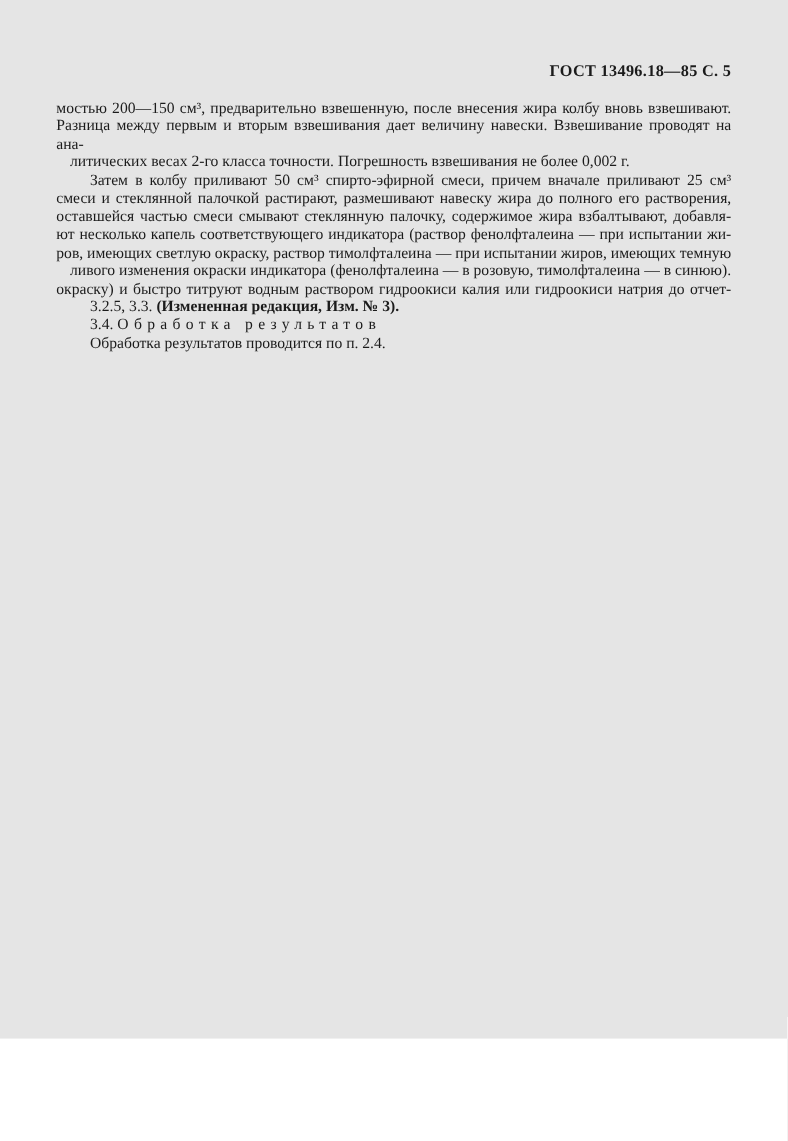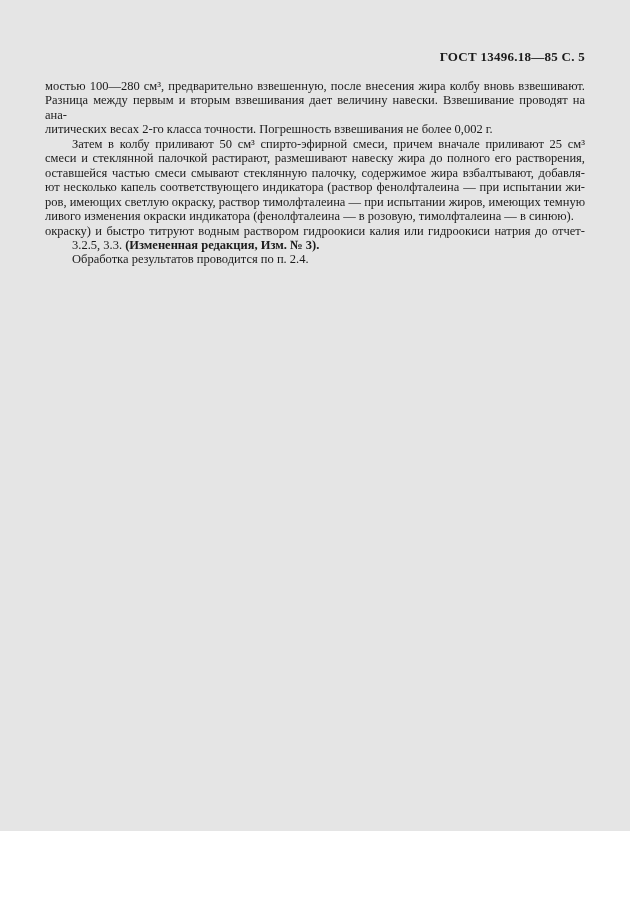--- a/index.html
+++ b/index.html
@@ -36,20 +36,21 @@
   .pline {
     text-align: justify;
     text-align-last: justify;
     white-space: normal;
   }
   .pline.first {
     text-indent: 27px;
   }
   .pline.last {
     text-align-last: left;
+    margin-left: 11px;
   }
   .pline.noj {
     text-align: right;
     text-align-last: left;
   }
   .b {
     font-weight: bold;
   }
   .sparse {
     letter-spacing: 0.34em;
@@ -66,33 +67,34 @@
 </style>
 </head>
 <body>
 
 <div class="doc">
 
   <div class="running-title">ГОСТ 13496.18—85 С. 5</div>
 
   <div class="content">
 
-    <div class="pline">мостью 100—280 см³, предварительно взвешенную, после внесения жира колбу вновь взвешивают.</div>
+    <div class="pline">мостью 200—150 см³, предварительно взвешенную, после внесения жира колбу вновь взвешивают.</div>
     <div class="pline">Разница между первым и вторым взвешивания дает величину навески. Взвешивание проводят на ана-</div>
     <div class="pline last">литических весах 2-го класса точности. Погрешность взвешивания не более 0,002 г.</div>
 
     <div class="pline first">Затем в колбу приливают 50 см³ спирто-эфирной смеси, причем вначале приливают 25 см³</div>
     <div class="pline">смеси и стеклянной палочкой растирают, размешивают навеску жира до полного его растворения,</div>
     <div class="pline">оставшейся частью смеси смывают стеклянную палочку, содержимое жира взбалтывают, добавля-</div>
     <div class="pline">ют несколько капель соответствующего индикатора (раствор фенолфталеина — при испытании жи-</div>
     <div class="pline">ров, имеющих светлую окраску, раствор тимолфталеина — при испытании жиров, имеющих темную</div>
     <div class="pline last">ливого изменения окраски индикатора (фенолфталеина — в розовую, тимолфталеина — в синюю).</div>
     <div class="pline">окраску) и быстро титруют водным раствором гидроокиси калия или гидроокиси натрия до отчет-</div>
 
     <div class="pline first noj"><span>3.2.5, 3.3. </span><span class="b">(Измененная редакция, Изм. № 3).</span></div>
 
+    <div class="pline first noj"><span>3.4. </span><span class="sparse">Обработка результатов</span></div>
 
     <div class="pline first noj">Обработка результатов проводится по п. 2.4.</div>
 
   </div>
 
 
 </div>
 
 </body></html>

